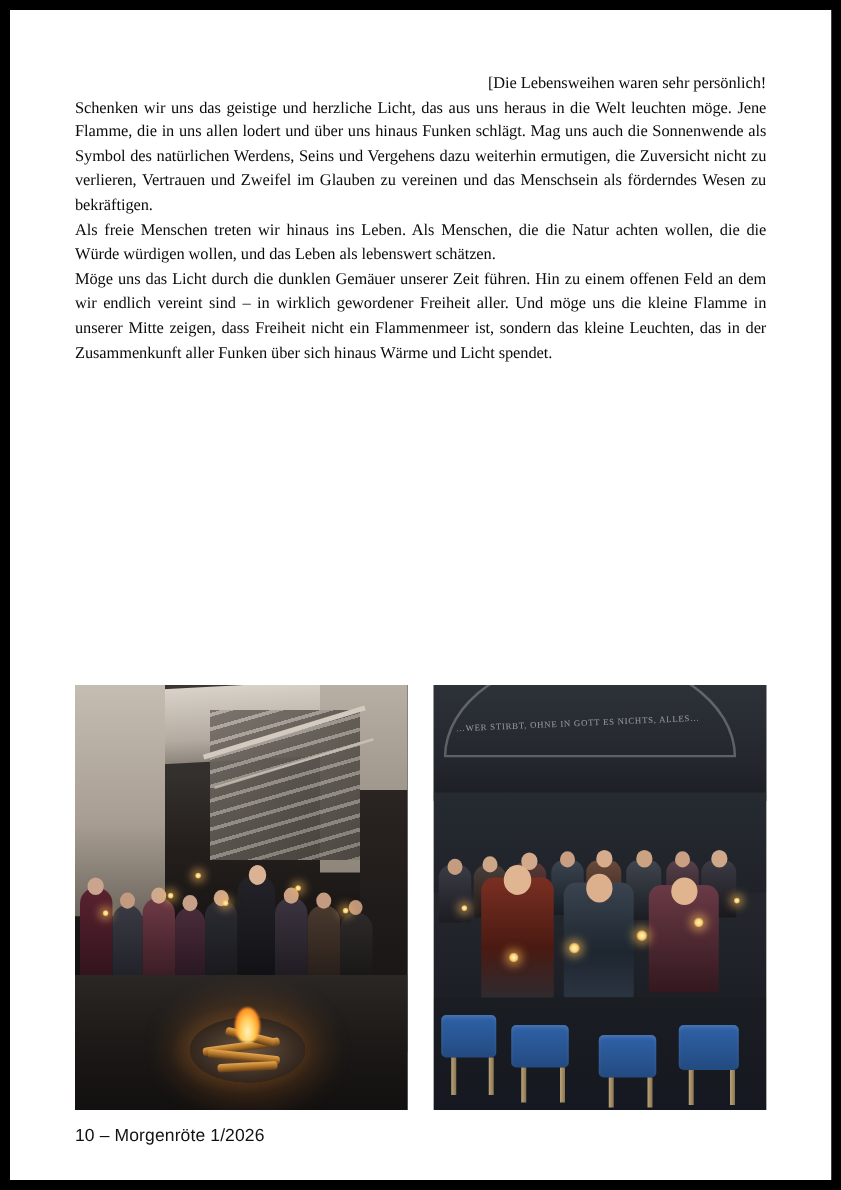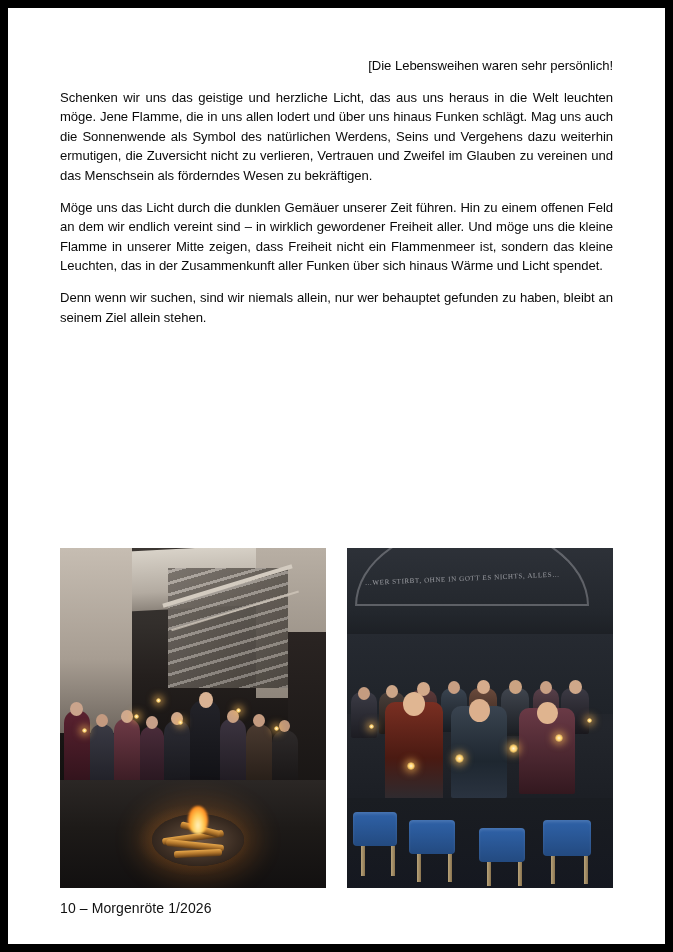--- a/index.html
+++ b/index.html
@@ -28,30 +28,31 @@
     font-size: 13.1px;
     line-height: 19.6px;
     color: #0a0a0a;
     text-align: justify;
     text-justify: inter-word;
     letter-spacing: -0.05px;
   }
   .para {
     margin: 0;
     text-align: justify;
+    font-family: Liberation Serif, serif;
   }
   .para.lead {
     text-align: right;
     margin-bottom: 0;
   }
   .para.lead span {
     display: block;
   }
   .para + .para {
-    margin-top: 12px;
+    margin-top: 0;
   }
   .photos {
     position: absolute;
     left: 52px;
     top: 540px;
     width: 553px;
     display: flex;
     justify-content: space-between;
   }
   .photo {
@@ -195,22 +196,22 @@
 
 <div class="page">
 
   <div class="body-text">
 
     <p class="para lead">
       <span>[Die Lebensweihen waren sehr persönlich!</span>
     </p>
 
     <p class="para">Schenken wir uns das geistige und herzliche Licht, das aus uns heraus in die Welt leuchten möge. Jene Flamme, die in uns allen lodert und über uns hinaus Funken schlägt. Mag uns auch die Sonnenwende als Symbol des natürlichen Werdens, Seins und Vergehens dazu weiterhin ermutigen, die Zuversicht nicht zu verlieren, Vertrauen und Zweifel im Glauben zu vereinen und das Menschsein als förderndes Wesen zu bekräftigen.</p>
+    <p class="para">Als freie Menschen treten wir hinaus ins Leben. Als Menschen, die die Natur achten wollen, die die Würde würdigen wollen, und das Leben als lebenswert schätzen.</p>
     <p class="para">Möge uns das Licht durch die dunklen Gemäuer unserer Zeit führen. Hin zu einem offenen Feld an dem wir endlich vereint sind – in wirklich gewordener Freiheit aller. Und möge uns die kleine Flamme in unserer Mitte zeigen, dass Freiheit nicht ein Flammenmeer ist, sondern das kleine Leuchten, das in der Zusammenkunft aller Funken über sich hinaus Wärme und Licht spendet.</p>
-    <p class="para">Denn wenn wir suchen, sind wir niemals allein, nur wer behauptet gefunden zu haben, bleibt an seinem Ziel allein stehen.</p>
 
   </div>
 
   <div class="photos">
 
     <div class="photo">
       <div class="p1-bg"></div>
       <div class="p1-ceiling"></div>
       <div class="p1-wall-left"></div>
       <div class="p1-wall-right"></div>

